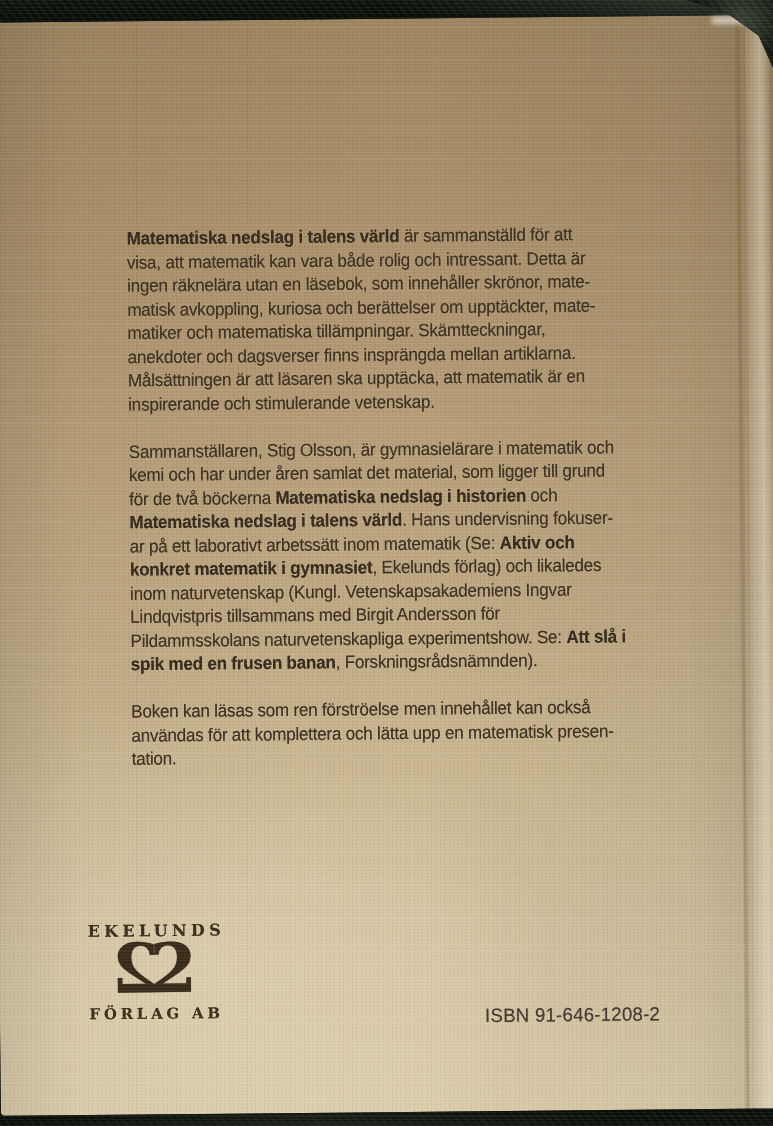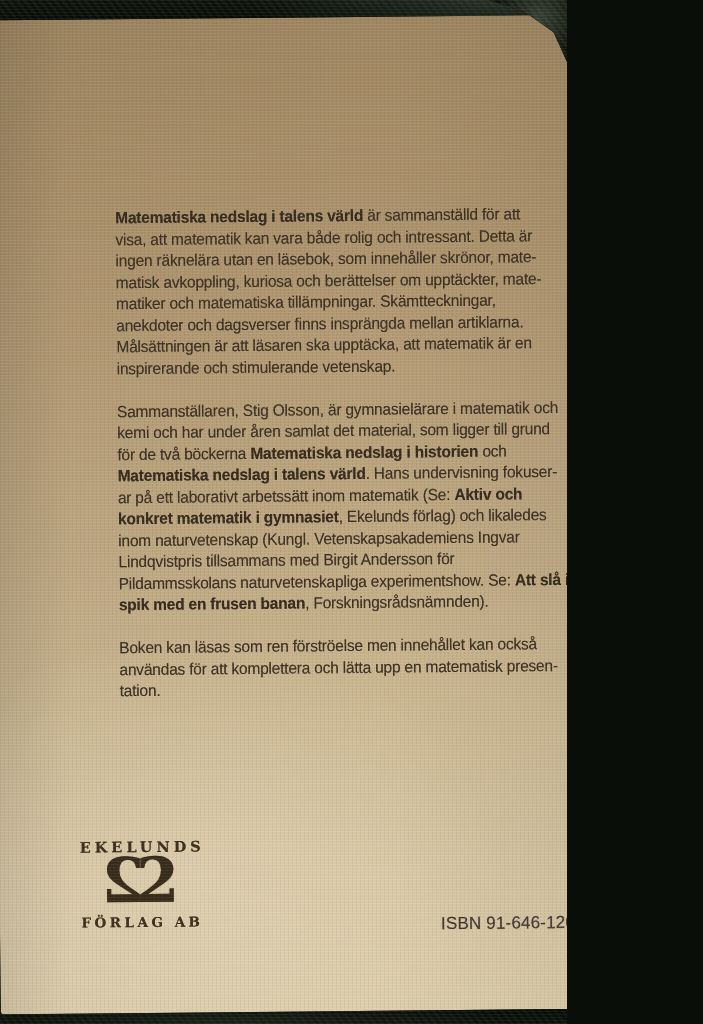--- a/index.html
+++ b/index.html
@@ -1,17 +1,17 @@
 <!DOCTYPE html>
 <html><head>
 <meta charset="utf-8">
 <style>
   html,body{margin:0;padding:0;background:#0a0e09;}
   .photo{
-    position:relative;width:567px;height:1024px;overflow:hidden;
+    position:relative;width:703px;height:1024px;overflow:hidden;
     background:
       radial-gradient(circle at 88% 2%, rgba(92,106,84,0.35), transparent 22%),
       radial-gradient(circle at 97% 14%, rgba(78,92,72,0.30), transparent 18%),
       radial-gradient(circle at 40% 101%, rgba(58,74,54,0.35), transparent 25%),
       repeating-linear-gradient(52deg, #141b11 0 3px, #0c110b 3px 6px),
       #0e130d;
     font-family:"Liberation Sans", sans-serif;
   }
   .book{
     position:absolute;left:-4px;top:17px;width:712px;height:994px;

